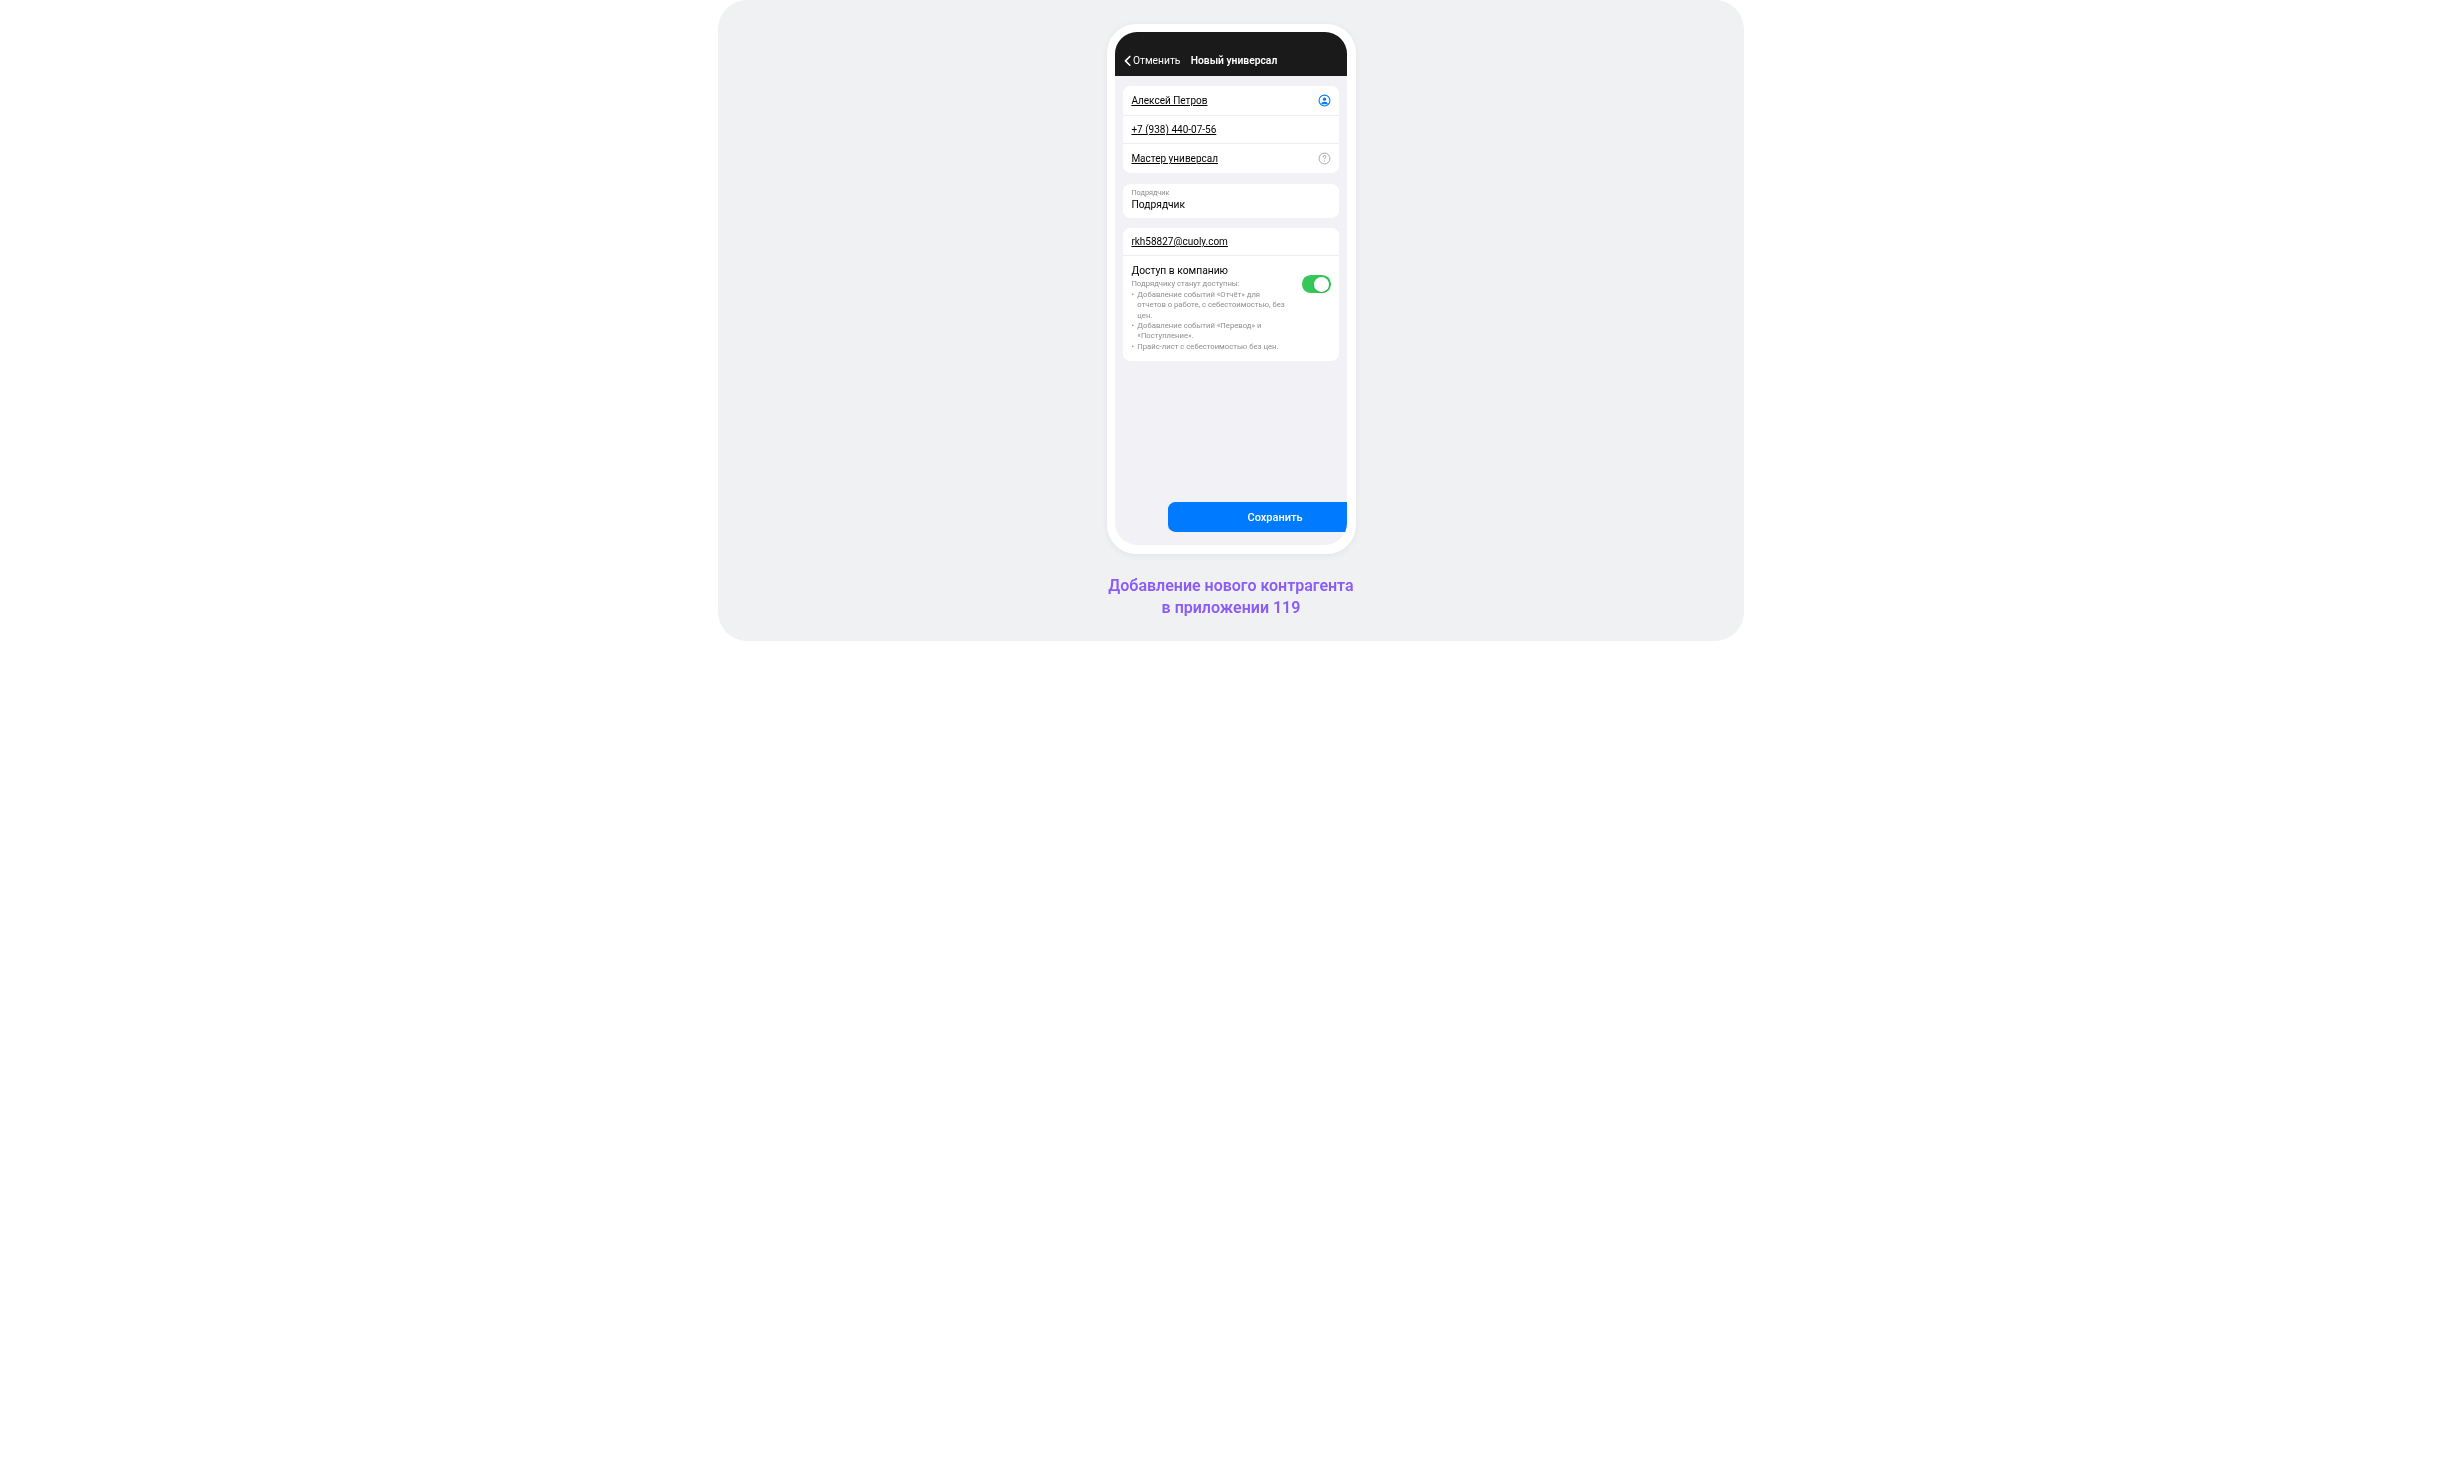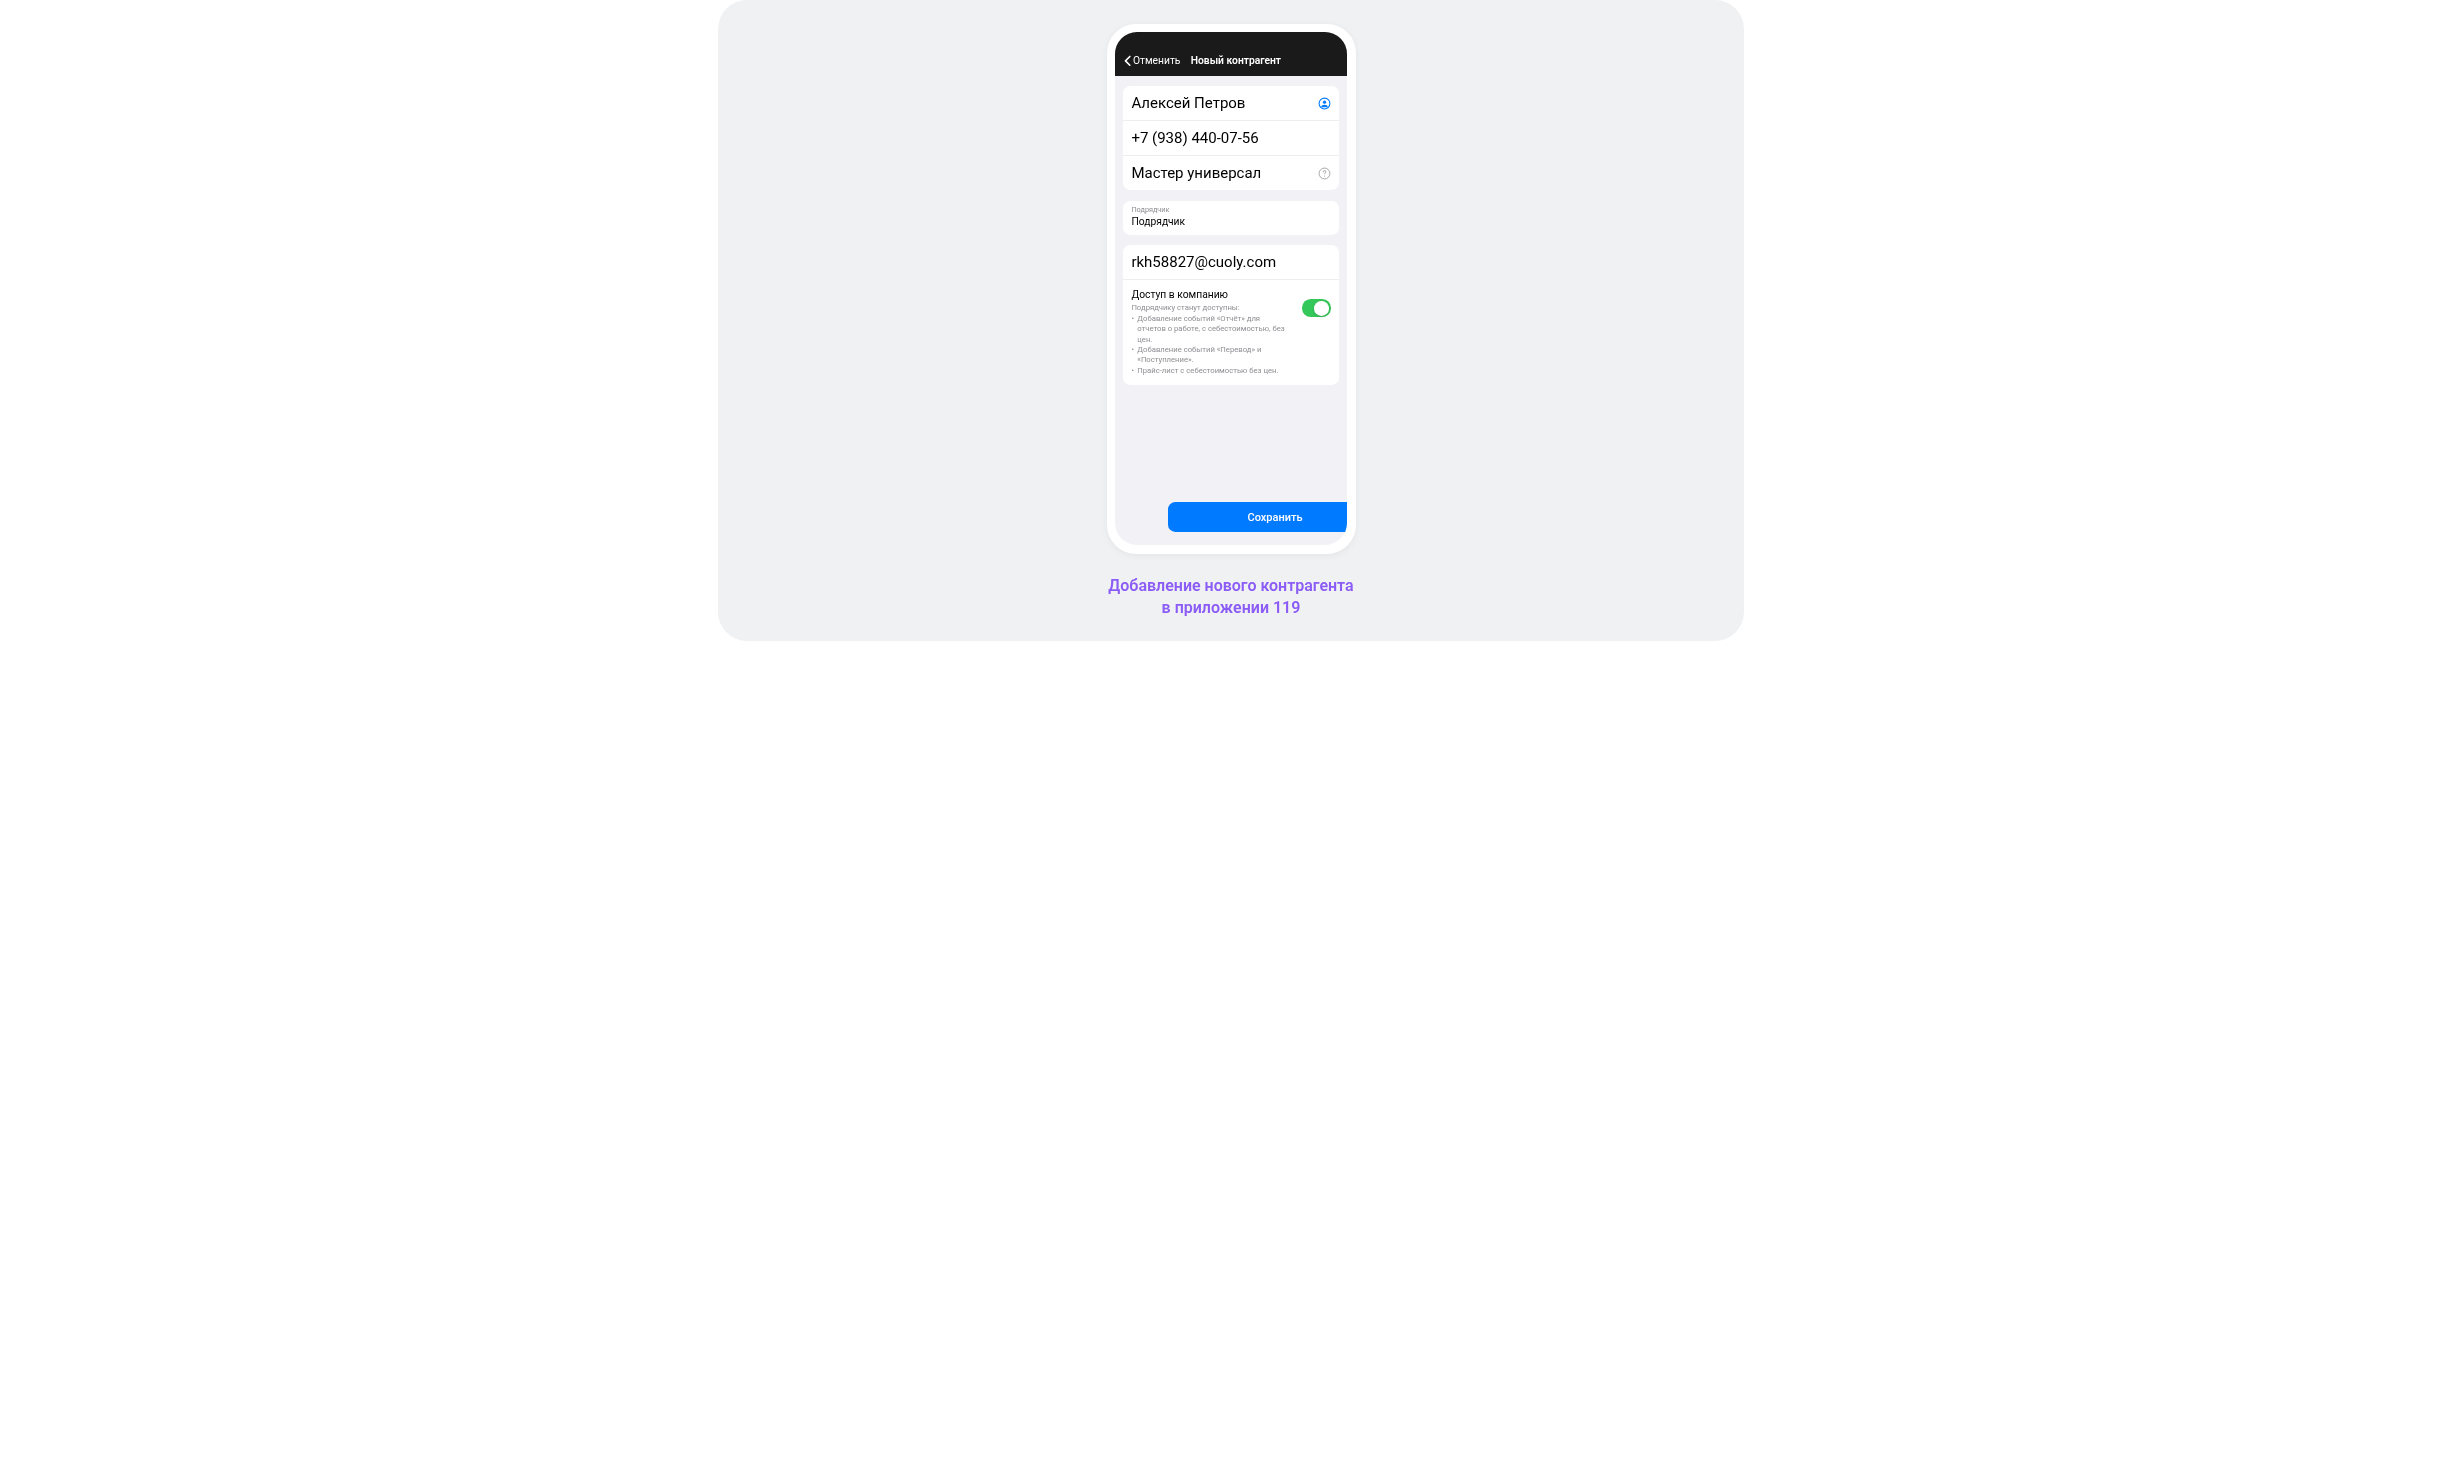--- a/index.html
+++ b/index.html
@@ -82,22 +82,23 @@
       padding: 8px 8.8px;
       display: flex;
       align-items: center;
       justify-content: space-between;
       border-bottom: 0.7px solid #eee;
     }
     .row:last-child {
       border-bottom: none;
     }
     .row-text {
-      font-size: 15px;
+      font-size: 10px;
       color: #000;
+      text-decoration: underline;
     }
     .contact-icon {
       width: 13px;
       height: 13px;
       color: #007aff;
     }
     .help-icon {
       width: 13px;
       height: 13px;
       color: #999;
@@ -205,21 +206,21 @@
   <div class="phone-frame">
     <div class="phone-screen">
 
       <div class="navbar">
         <div class="navbar-back">
           <svg class="chevron-left" viewBox="0 0 10 16" fill="none">
             <path d="M8 2L2 8L8 14" stroke="currentColor" stroke-width="2.2" stroke-linecap="round" stroke-linejoin="round"></path>
           </svg>
           <span>Отменить</span>
         </div>
-        <div class="navbar-title">Новый контрагент</div>
+        <div class="navbar-title">Новый универсал</div>
       </div>
 
       <div class="content">
 
         <div class="card">
           <div class="row">
             <span class="row-text">Алексей Петров</span>
             <svg class="contact-icon" viewBox="0 0 24 24" fill="none">
               <circle cx="12" cy="12" r="10" stroke="#007aff" stroke-width="2"></circle>
               <circle cx="12" cy="9.5" r="3" fill="#007aff"></circle>

